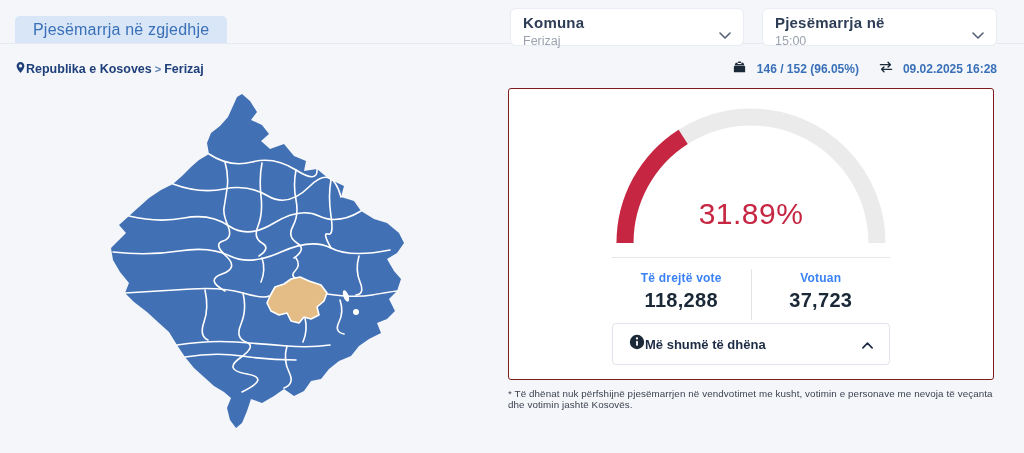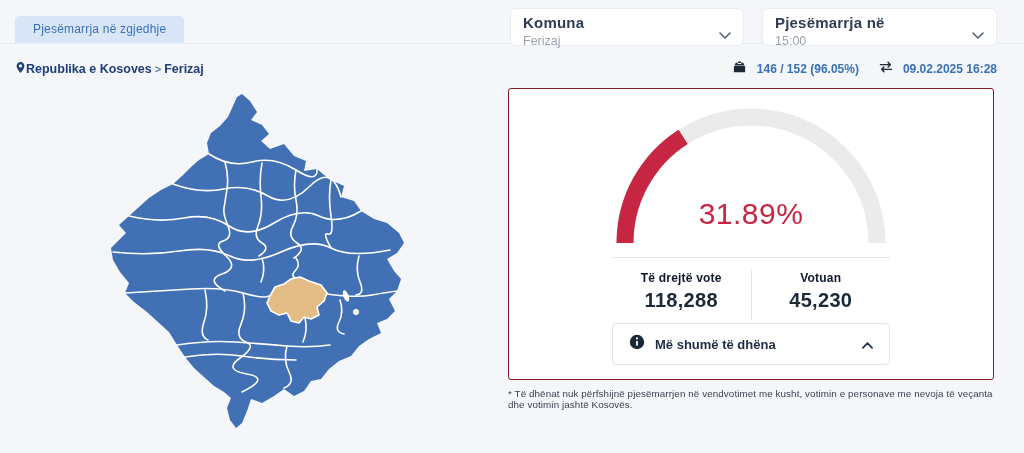--- a/index.html
+++ b/index.html
@@ -7,21 +7,21 @@
   body {
     position:relative;
     background:#f4f6fa;
     font-family:"Liberation Sans", sans-serif;
     overflow:hidden;
     color:#1b2838;
   }
   .tabline { position:absolute; left:0; top:43px; width:100%; height:1px; background:#e6eaf2; z-index:1; }
   .tab {
     position:absolute; left:15px; top:16px; height:27px; line-height:27px;
-    padding:0 18px; background:#d9e6f7; color:#3a70b8; font-size:12px;
+    padding:0 18px; background:#d9e6f7; color:#3a70b8; font-size:16px;
     border-radius:5px 5px 0 0; z-index:2; cursor:pointer; letter-spacing:.2px;
   }
   .dd {
     position:absolute; top:8px; height:38px; background:#fff;
     border:1px solid #e9ecf2; border-radius:6px; z-index:3;
     padding:5px 30px 5px 12px; cursor:pointer;
   }
   .dd1 { left:510px; width:234px; }
   .dd2 { left:762px; width:235px; }
   .dd-label { font-size:15px; font-weight:bold; color:#2e3d56; letter-spacing:.2px; }
@@ -45,28 +45,28 @@
   }
   .gauge { position:absolute; left:50%; transform:translateX(-50%); top:10px; width:280px; height:148px; }
   .gauge-percent {
     position:absolute; left:0; top:98px; width:100%; text-align:center;
     font-size:30px; color:#c62641; letter-spacing:.5px;
   }
   .card-hr { position:absolute; top:168px; left:50%; transform:translateX(-50%); width:278px; height:1px; background:#e7e7e7; }
   .statscols { position:absolute; top:180px; left:50%; transform:translateX(-50%); width:278px; display:flex; }
   .statcol { flex:1; text-align:center; padding:2px 0 8px; }
   .statcol.first { border-right:1px solid #e4e4e4; }
-  .statcol .lbl { font-size:12px; font-weight:bold; color:#0f172a; letter-spacing:.2px; }
+  .statcol .lbl { font-size:12px; font-weight:bold; color:#3b82f6; letter-spacing:.2px; }
   .statcol .val { font-size:20px; font-weight:bold; color:#1b2838; margin-top:4px; letter-spacing:.3px; }
   .expander {
     position:absolute; top:234px; left:50%; transform:translateX(-50%);
     width:278px; height:42px; border:1px solid #e1e4ea; border-radius:4px;
     background:#fff; display:flex; align-items:center; padding:0 16px; cursor:pointer;
   }
-  .expander .xlabel { margin-left:10px; font-size:13px; font-weight:bold; color:#1d2b45; }
+  .expander .xlabel { font-size:13px; font-weight:bold; color:#1d2b45; }
   .expander .chevup { margin-left:auto; }
   .footnote {
     position:absolute; left:508px; top:388px; width:490px;
     font-size:9.8px; color:#3c4250; letter-spacing:.1px; z-index:2;
   }
 </style>
 </head>
 <body>
 
 <div class="tabline"></div>
@@ -170,21 +170,21 @@
 
   <div class="card-hr"></div>
 
   <div class="statscols">
     <div class="statcol first">
       <div class="lbl">Të drejtë vote</div>
       <div class="val">118,288</div>
     </div>
     <div class="statcol">
       <div class="lbl">Votuan</div>
-      <div class="val">45,230</div>
+      <div class="val">37,723</div>
     </div>
   </div>
 
   <div class="expander">
     <span>
       <svg width="16" height="16" viewBox="0 0 16 16">
         <circle cx="8" cy="8" r="7.2" fill="#1b2838"></circle>
         <rect x="7.1" y="6.8" width="1.8" height="5" rx="0.9" fill="#fff"></rect>
         <circle cx="8" cy="4.4" r="1.15" fill="#fff"></circle>
       </svg>

